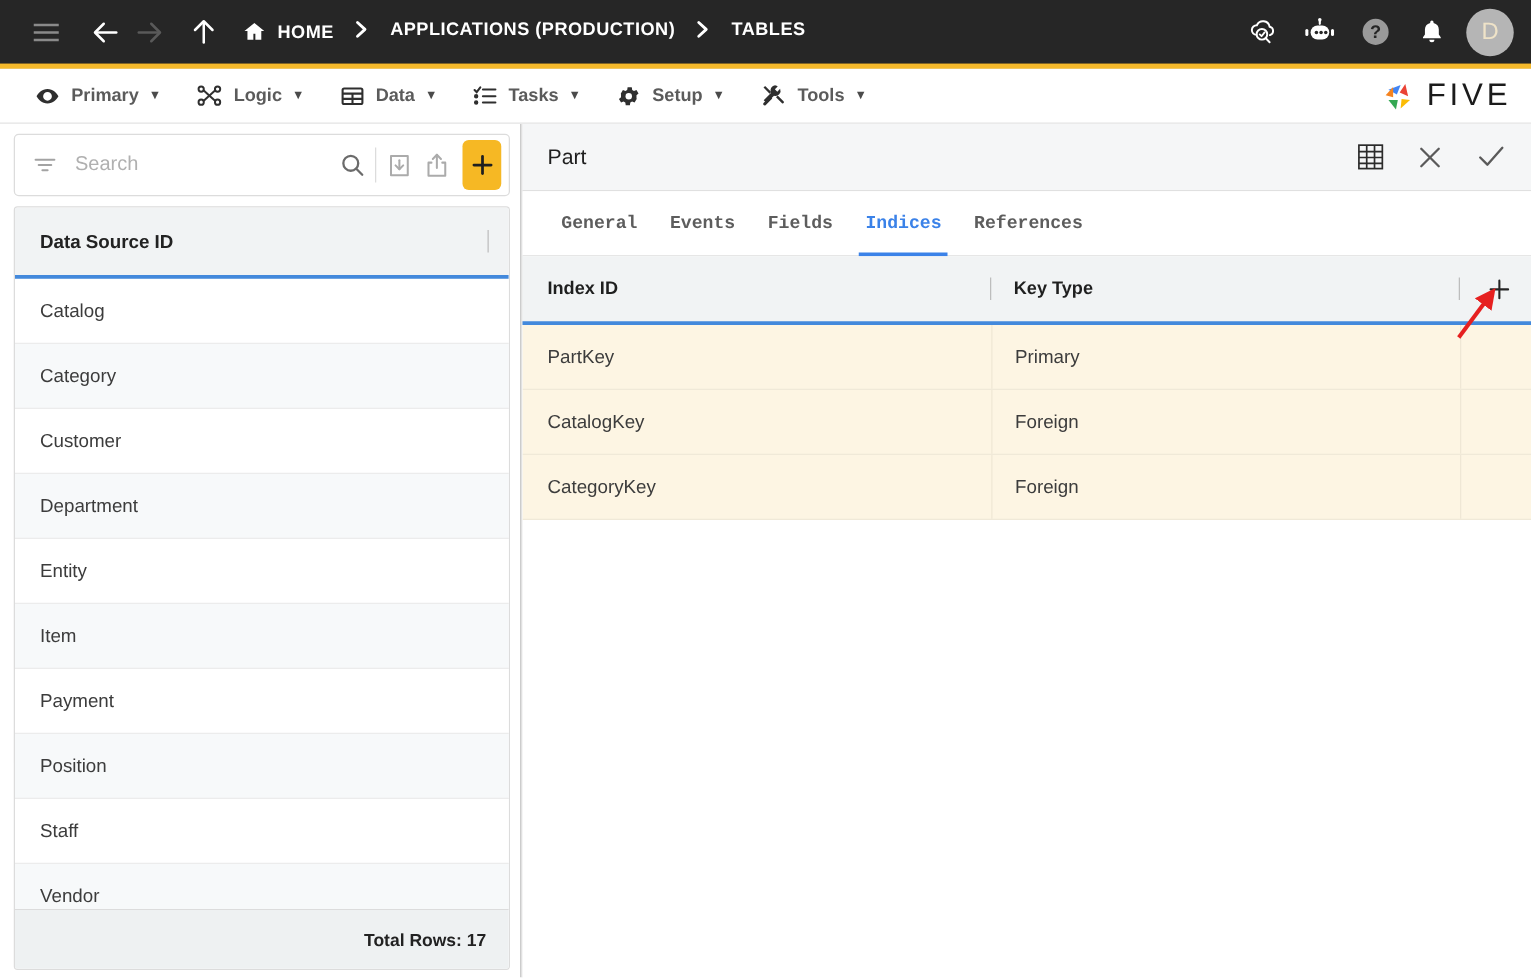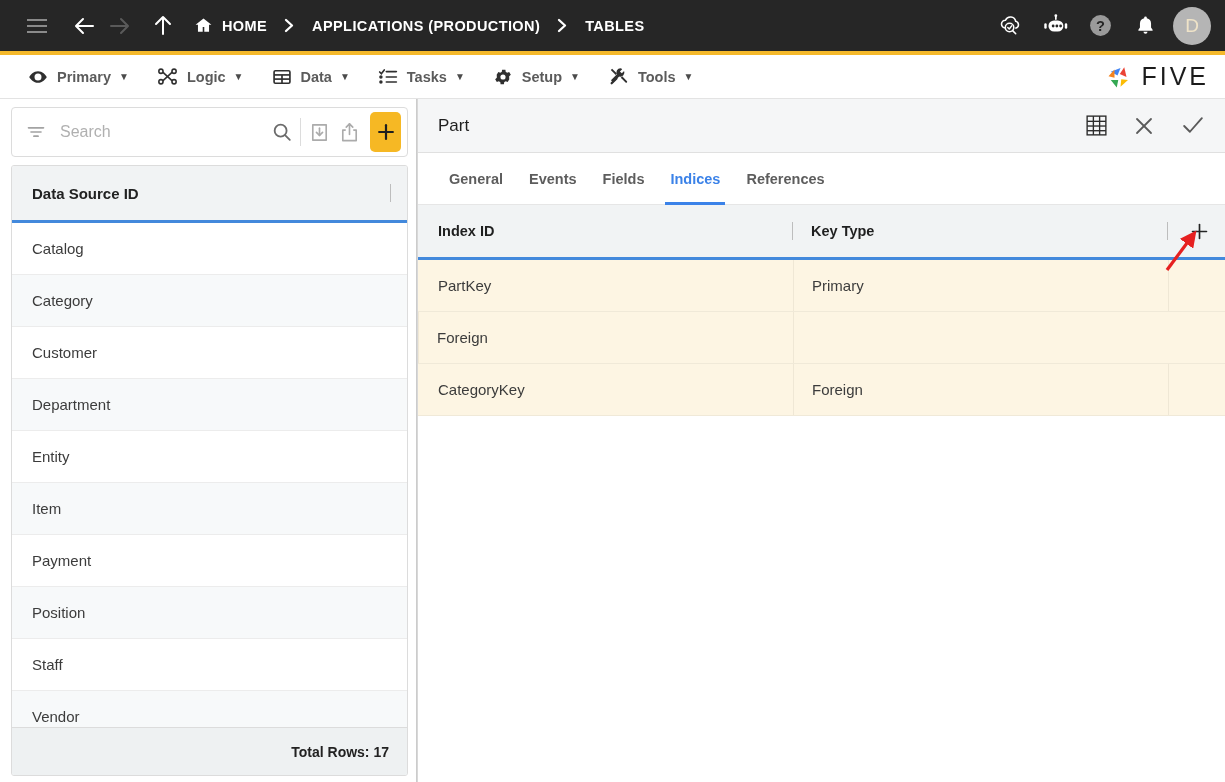--- a/index.html
+++ b/index.html
@@ -37,21 +37,21 @@
   .tb-icon {
     width: 34px; height: 34px;
     display: flex; align-items: center; justify-content: center;
     color: #ffffff;
     flex: 0 0 auto;
   }
   .tb-icon.dim { color: #5a5a5a; }
   .tb-icon.menu { margin-right: 14px; }
   .tb-icon svg { display: block; }
 
-  .crumbs { display: flex; align-items: center; margin-left: 14px; }
+  .crumbs { display: flex; align-items: flex-start; margin-left: 14px; }
   .crumb {
     display: flex; align-items: center;
     color: #fff;
     font-size: 14.5px;
     font-weight: bold;
     letter-spacing: .4px;
     white-space: nowrap;
   }
   .crumb .home-ico { margin-right: 9px; display: flex; }
   .crumb-sep {
@@ -262,20 +262,21 @@
   }
   .tab {
     display: flex; align-items: center;
     padding: 0 13px;
     font-size: 14.5px;
     color: #5d5d5d;
     font-weight: bold;
     position: relative;
     cursor: pointer;
     white-space: nowrap;
+    font-family: Liberation Mono, monospace;
   }
   .tab.active { color: #3B82E8; }
   .tab.active::after {
     content: "";
     position: absolute; left: 8px; right: 8px; bottom: -1px;
     height: 3px; background: #3B82E8;
   }
 
   .grid-wrap { flex: 1 1 auto; display: flex; flex-direction: column; min-height: 0; position: relative; }
   .grid-head {
@@ -670,20 +671,21 @@
           </div>
         </div>
 
         <div class="grid-body">
           <div class="grid-row">
             <div class="gr-c1">PartKey</div>
             <div class="gr-c2">Primary</div>
             <div class="gr-c3"></div>
           </div>
           <div class="grid-row">
+            <div class="gr-c1">CatalogKey</div>
             <div class="gr-c2">Foreign</div>
             <div class="gr-c3"></div>
           </div>
           <div class="grid-row">
             <div class="gr-c1">CategoryKey</div>
             <div class="gr-c2">Foreign</div>
             <div class="gr-c3"></div>
           </div>
         </div>
       </div>

